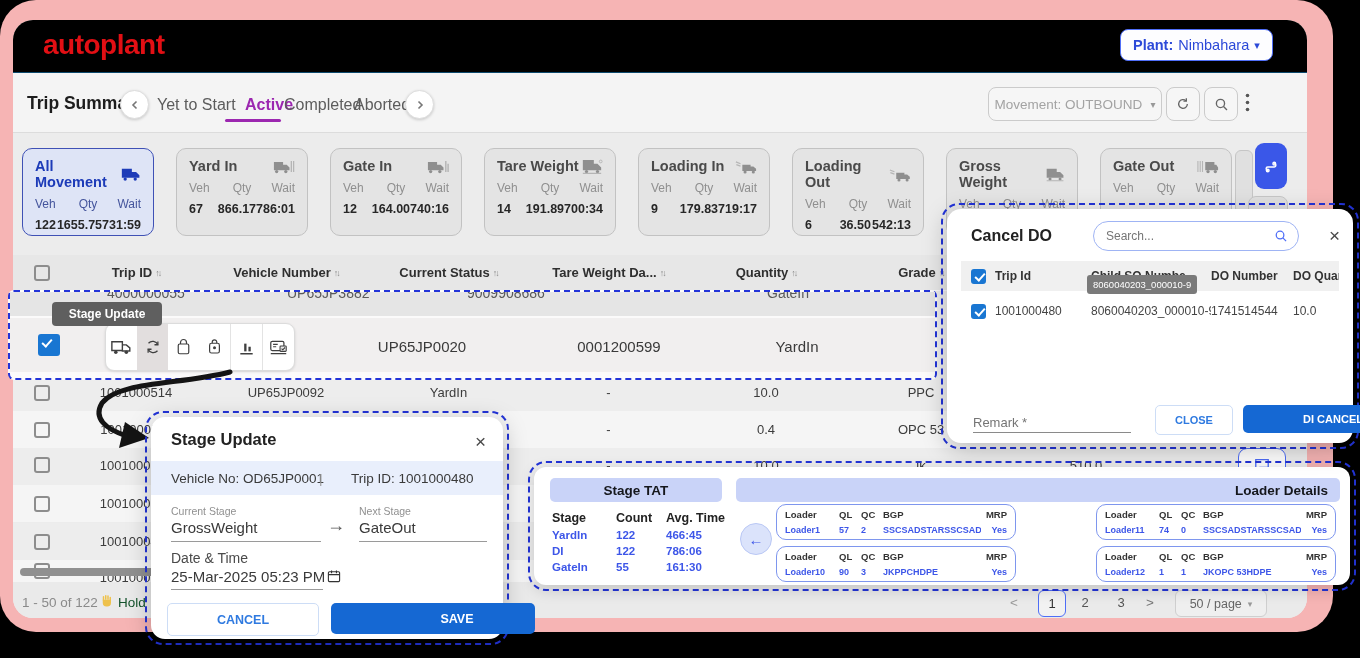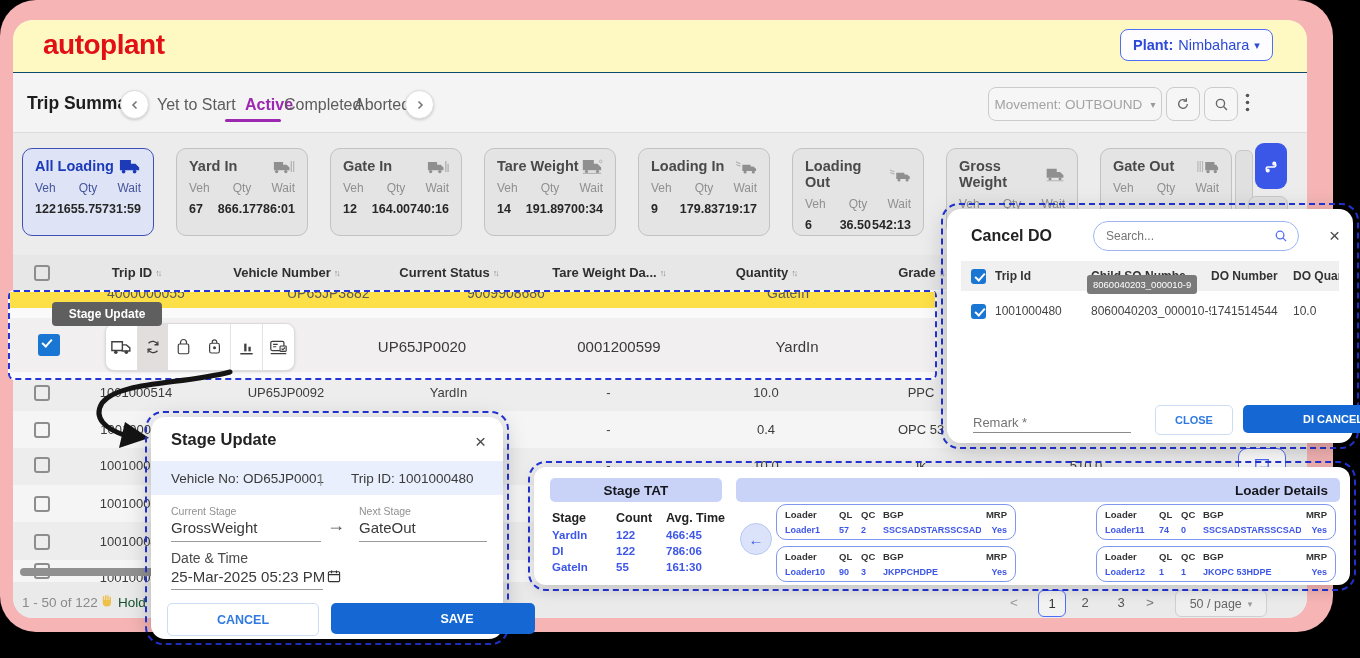--- a/index.html
+++ b/index.html
@@ -1,21 +1,21 @@
 <!DOCTYPE html>
 <html><head>
 <meta charset="utf-8">
 <style>
   html,body{margin:0;padding:0;width:1360px;height:658px;background:#000;overflow:hidden;
     font-family:"Liberation Sans","DejaVu Sans",sans-serif;-webkit-font-smoothing:antialiased;}
   .abs{position:absolute;}
   #frame{position:absolute;left:0;top:0;width:1333px;height:632px;background:#f6b4b4;border-radius:36px;}
   #app{position:absolute;left:13px;top:20px;width:1294px;height:598px;background:#ececec;border-radius:20px;overflow:hidden;}
   
-  #hbar{position:absolute;left:0;top:0;right:0;height:52px;background:#fef9c3;border-bottom:4px solid #0c4a6e;}
+  #hbar{position:absolute;left:0;top:0;right:0;height:52px;background:#000000;border-bottom:4px solid #0c4a6e;}
   #logo{position:absolute;left:30px;top:9px;font-size:28px;font-weight:bold;letter-spacing:-0.5px;color:#e20f14;}
   .pill{position:absolute;left:1107px;top:9px;height:30px;border:1.5px solid #4f6ef7;border-radius:8px;background:#fdfdff;
     display:flex;align-items:center;padding:0 12px;gap:5px;font-size:14.5px;color:#2c49d8;}
   
   #sbar{position:absolute;left:0;top:53px;right:0;height:59px;background:#f4f4f4;border-bottom:1px solid #dcdcdc;}
   #ptitle{position:absolute;left:14px;top:20px;font-size:17.5px;font-weight:bold;color:#1d1d1d;}
   .circ{position:absolute;width:27px;height:27px;border-radius:50%;background:#fff;border:1px solid #ddd;
     box-shadow:0 1px 3px rgba(0,0,0,.18);display:flex;align-items:center;justify-content:center;color:#777;}
   .tab{position:absolute;top:23px;font-size:16px;color:#5c5c5c;}
   .tab.active{color:#9c27b0;font-weight:bold;}
@@ -52,21 +52,21 @@
   #scrollthumb{position:absolute;left:7px;top:548px;width:372px;height:8px;background:#909090;border-radius:4px;}
   
   #foot{position:absolute;left:0;top:562px;right:0;height:36px;background:#eaeaea;font-size:13.5px;color:#8a8a8a;}
   .pgbox{position:absolute;top:8px;height:25px;display:flex;align-items:center;justify-content:center;font-size:13px;color:#555;}
   #pg1{border:1.5px solid #4f6ef7;border-radius:6px;width:26px;background:#f2f2f2;color:#333;}
   #pgsize{border:1px solid #cfcfcf;border-radius:6px;width:90px;background:#efefef;gap:6px;color:#666;font-size:12.5px;}
   
   .dash{border:2px dashed #2334d8;}
   
   #capture{position:absolute;left:8px;top:290px;width:925px;height:86px;border-radius:6px;background:#fbfafa;z-index:30;}
-  #capstrip{position:absolute;left:0;top:0;right:0;height:16px;background:#fde047;overflow:hidden;}
+  #capstrip{position:absolute;left:0;top:0;right:0;height:24px;background:#e5e5e5;overflow:hidden;}
   #capstrip span{position:absolute;top:-7px;font-size:14px;color:#5a5a5a;}
   #caprow{position:absolute;left:0;top:26px;right:0;height:54px;background:#f1efef;}
   #captools{position:absolute;left:95px;top:31px;width:188px;height:46px;background:#fff;border:1px solid #dcdcdc;border-radius:9px;
     display:flex;overflow:hidden;box-shadow:0 1px 3px rgba(0,0,0,.12);}
   .tool{width:31px;display:flex;align-items:center;justify-content:center;color:#3f3f3f;}
   .tool.activeTool{background:#e2dede;}
   .tool.divl{border-left:1px solid #e3e3e3;}
   .captext{position:absolute;top:46px;height:18px;line-height:18px;font-size:15px;color:#3a3a3a;text-align:center;}
   #tooltip{position:absolute;left:52px;top:302px;width:110px;height:24px;background:#5f5f5f;border-radius:4px;color:#fff;
     font-size:12px;font-weight:bold;display:flex;align-items:center;justify-content:center;z-index:40;}
@@ -161,21 +161,21 @@
       <svg width="5" height="19" viewBox="0 0 5 19">
           <circle cx="2.5" cy="2.5" r="1.8" fill="#555"></circle>
           <circle cx="2.5" cy="9.5" r="1.8" fill="#555"></circle>
           <circle cx="2.5" cy="16.5" r="1.8" fill="#555"></circle>
         </svg>
     </div>
   </div>
 
   <div class="card sel" style="left:9px">
     <div class="cname">
-        <span>All Loading</span>
+        <span>All Movement</span>
       <svg width="22" height="15" viewBox="0 0 24 16">
           <path d="M1 1h12v11H1zM13 5h5l4 4v3h-9z" fill="#1d3bb8"></path>
           <circle cx="5" cy="13.5" r="2" fill="#1d3bb8"></circle>
           <circle cx="17" cy="13.5" r="2" fill="#1d3bb8"></circle>
         </svg>
       </div>
     <div class="clbl">
         <span>Veh</span>
         <span>Qty</span>
         <span>Wait</span>

